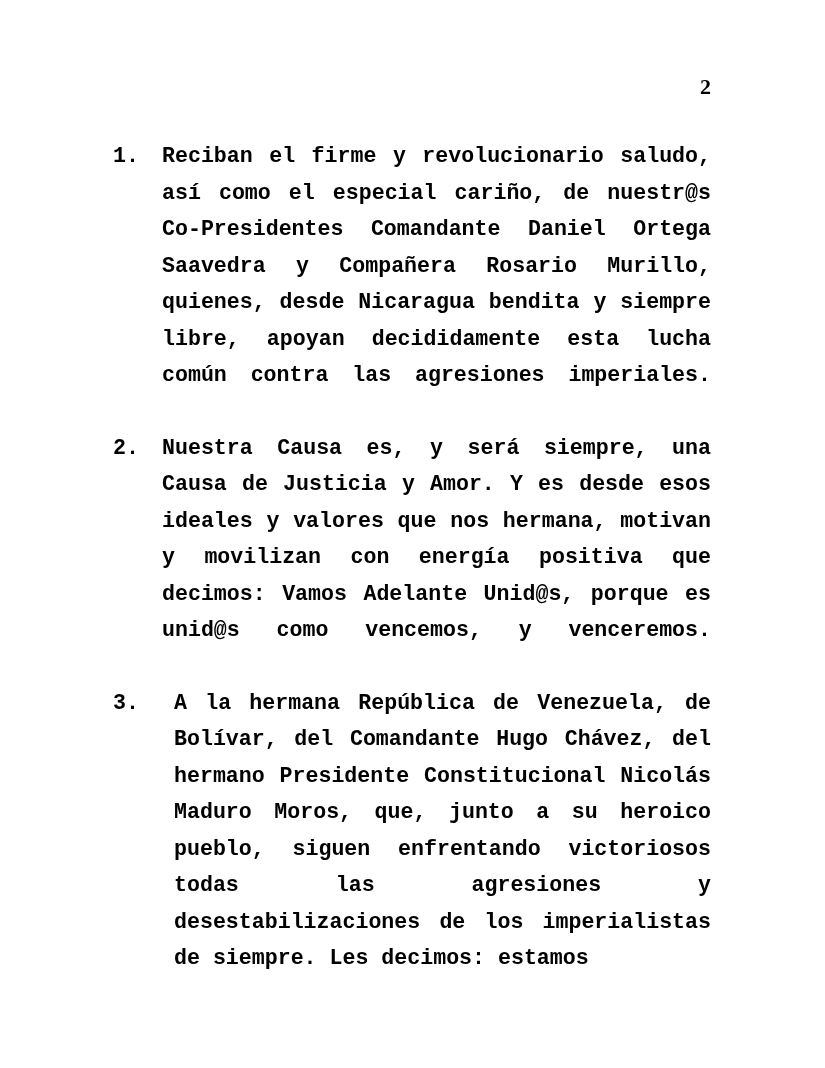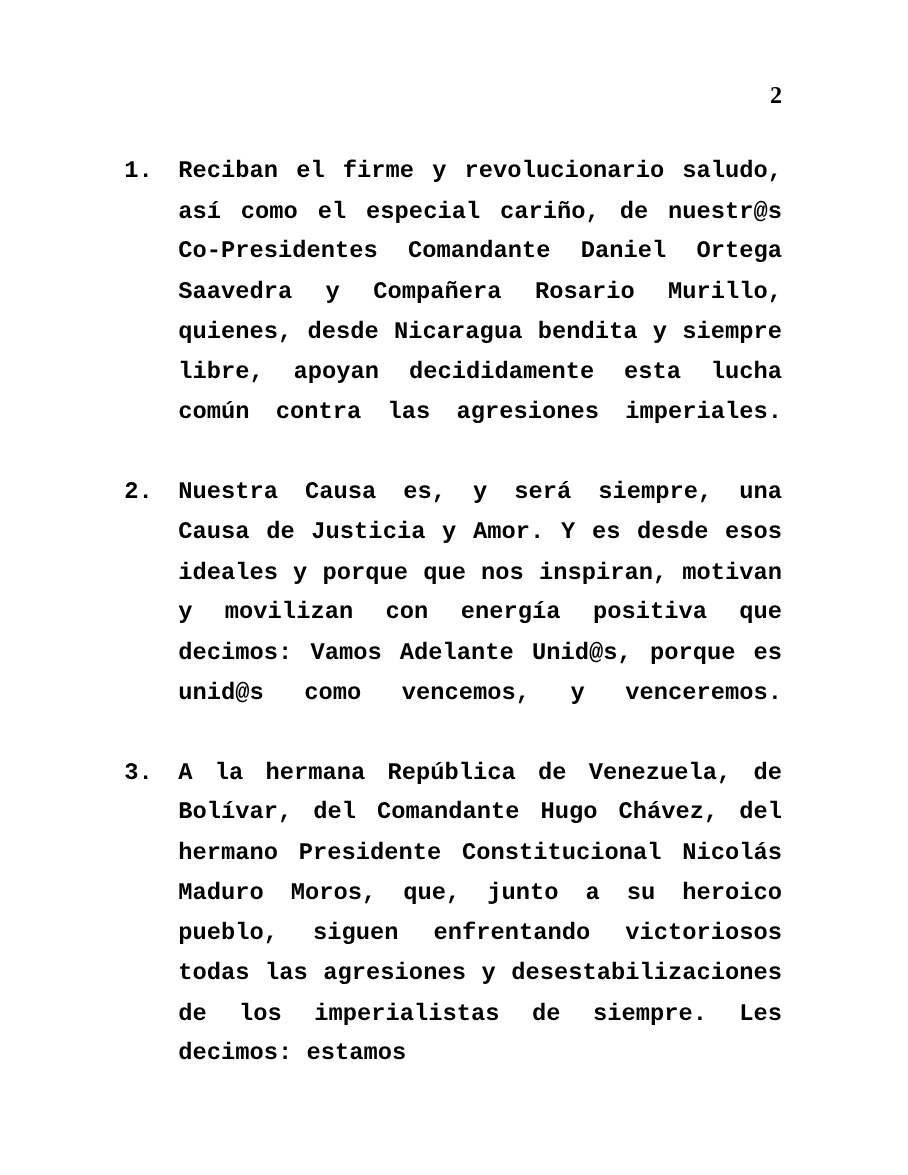--- a/index.html
+++ b/index.html
@@ -79,39 +79,40 @@
   }
 
   
   .para-text.justify-all {
     text-align: justify;
     text-align-last: justify;
   }
   .para-text.justify-open {
     text-align: justify;
     text-align-last: left;
+    margin-left: 12px;
   }
 </style>
 </head>
 <body>
 
 <div class="page">
 
   <div class="page-number">2</div>
 
   <div class="content">
 
     <div class="para">
       <span class="para-marker">1.</span>
       <span class="para-text justify-all">Reciban el firme y revolucionario saludo, así como el especial cariño, de nuestr@s Co-Presidentes Comandante Daniel Ortega Saavedra y Compañera Rosario Murillo, quienes, desde Nicaragua bendita y siempre libre, apoyan decididamente esta lucha común contra las agresiones imperiales.</span>
     </div>
 
     <div class="para">
       <span class="para-marker">2.</span>
-      <span class="para-text justify-all">Nuestra Causa es, y será siempre, una Causa de Justicia y Amor. Y es desde esos ideales y porque que nos inspiran, motivan y movilizan con energía positiva que decimos: Vamos Adelante Unid@s, porque es unid@s como vencemos, y venceremos.</span>
+      <span class="para-text justify-all">Nuestra Causa es, y será siempre, una Causa de Justicia y Amor. Y es desde esos ideales y valores que nos hermana, motivan y movilizan con energía positiva que decimos: Vamos Adelante Unid@s, porque es unid@s como vencemos, y venceremos.</span>
     </div>
 
     <div class="para">
       <span class="para-marker">3.</span>
       <span class="para-text justify-open">A la hermana República de Venezuela, de Bolívar, del Comandante Hugo Chávez, del hermano Presidente Constitucional Nicolás Maduro Moros, que, junto a su heroico pueblo, siguen enfrentando victoriosos todas las agresiones y desestabilizaciones de los imperialistas de siempre. Les decimos: estamos</span>
     </div>
 
   </div>
 </div>
 

